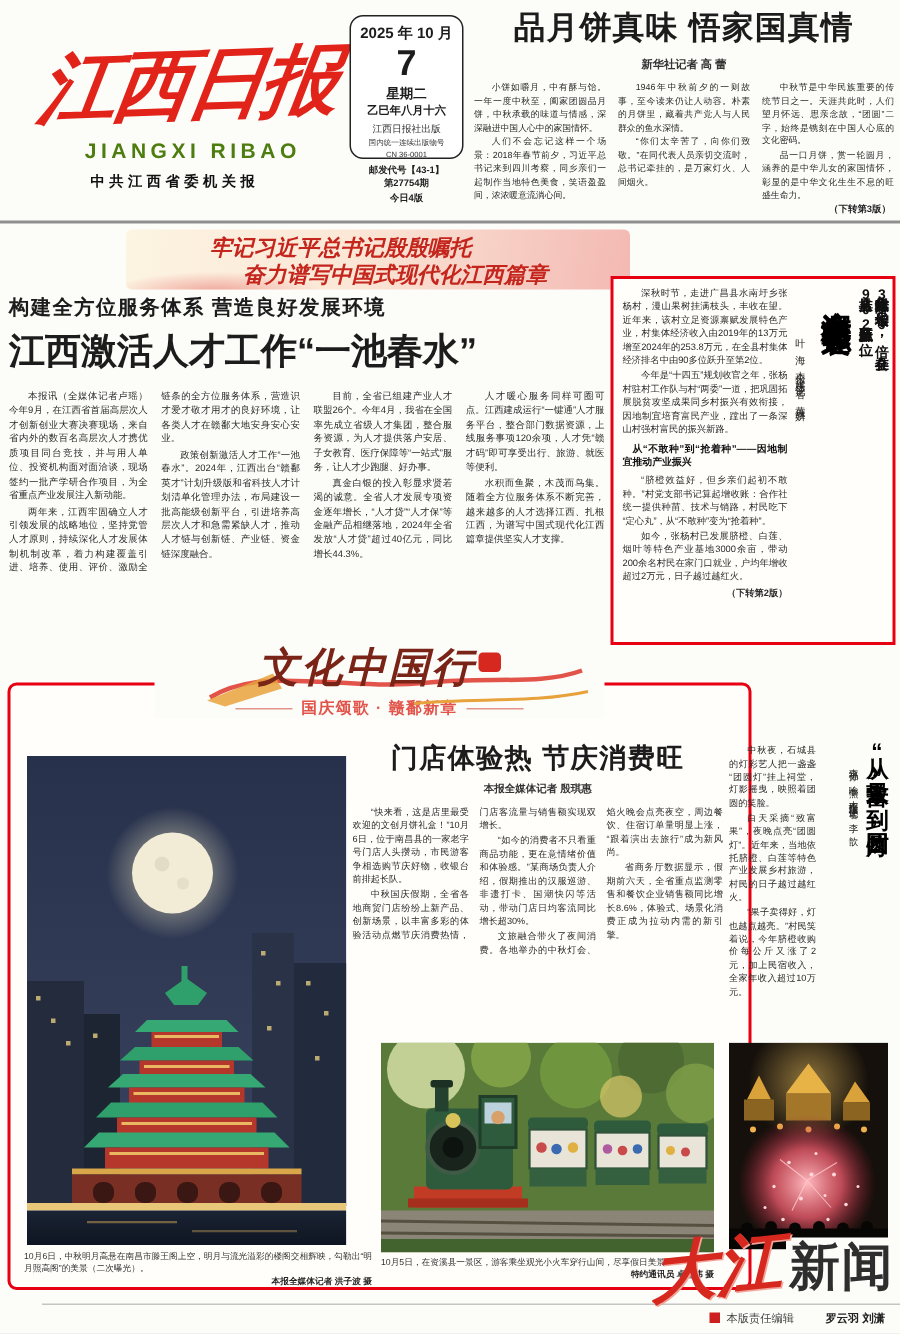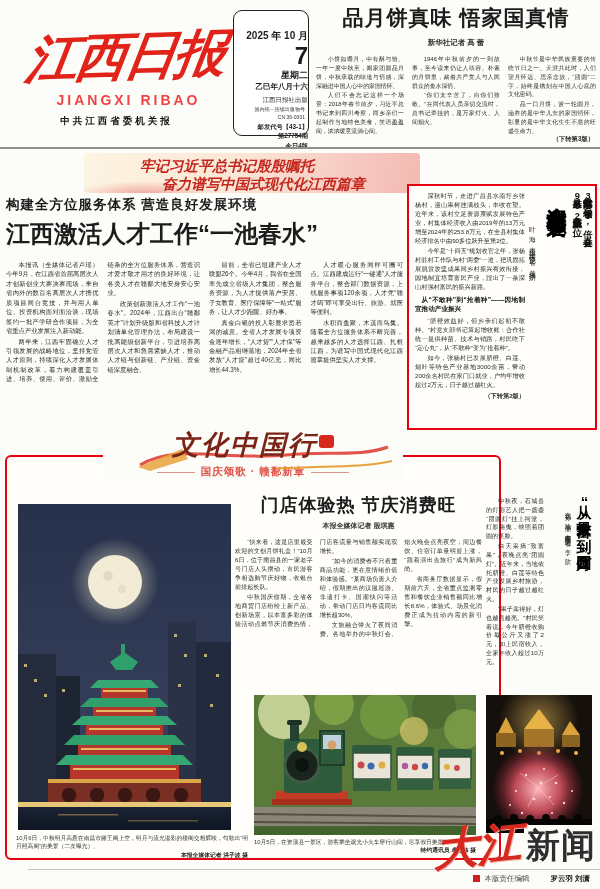--- a/index.html
+++ b/index.html
@@ -6,27 +6,27 @@
   .page{position:relative;width:600px;height:889px;margin:0 auto;background:#fcfcf9;
         font-family:"Liberation Sans",sans-serif;color:#1c1c1c;overflow:hidden;}
   .page *{box-sizing:border-box;}
   p{margin:0 0 1px 0;text-indent:2em;}
 
   
   .mast-title{position:absolute;left:16px;top:22px;width:218px;text-align:center;
     font-family:"DejaVu Serif",serif;font-style:italic;font-weight:bold;font-size:52px;
     color:#e2231a;transform:skewX(-10deg) rotate(-2deg);letter-spacing:-3px;white-space:nowrap;}
   .mast-latin{position:absolute;left:36px;top:92px;width:185px;text-align:center;
-    font-weight:bold;font-size:14px;letter-spacing:3px;color:#ef4444;}
+    font-weight:bold;font-size:14px;letter-spacing:3px;color:#4d7c0f;}
   .mast-sub{position:absolute;left:24px;top:115px;width:185px;text-align:center;
     font-weight:bold;font-size:9.5px;letter-spacing:3px;color:#111;}
 
   
-  .date-box{position:absolute;left:233px;top:10px;width:76px;height:126px;
-    border:1.5px solid #222;border-radius:9px;text-align:right;padding-top:18px;
+  .date-box{position:absolute;left:233px;top:10px;width:76px;height:96px;
+    border:1.5px solid #222;border-radius:9px;text-align:center;padding-top:5px;
     background:#fff;line-height:1.35;}
   .db-ym{font-weight:bold;font-size:10px;}
   .db-day{font-weight:bold;font-size:24px;line-height:1.05;}
   .db-week{font-weight:bold;font-size:9px;margin-top:1px;}
   .db-lunar{font-size:7.5px;font-weight:bold;margin-top:1px;}
   .db-pub{font-size:6.5px;margin-top:4px;color:#333;}
   .db-s{font-size:5.5px;color:#333;margin-top:1px;transform:scale(.92);}
   .db-b{font-size:6.3px;color:#222;margin-top:1px;font-weight:bold;}
 
   

